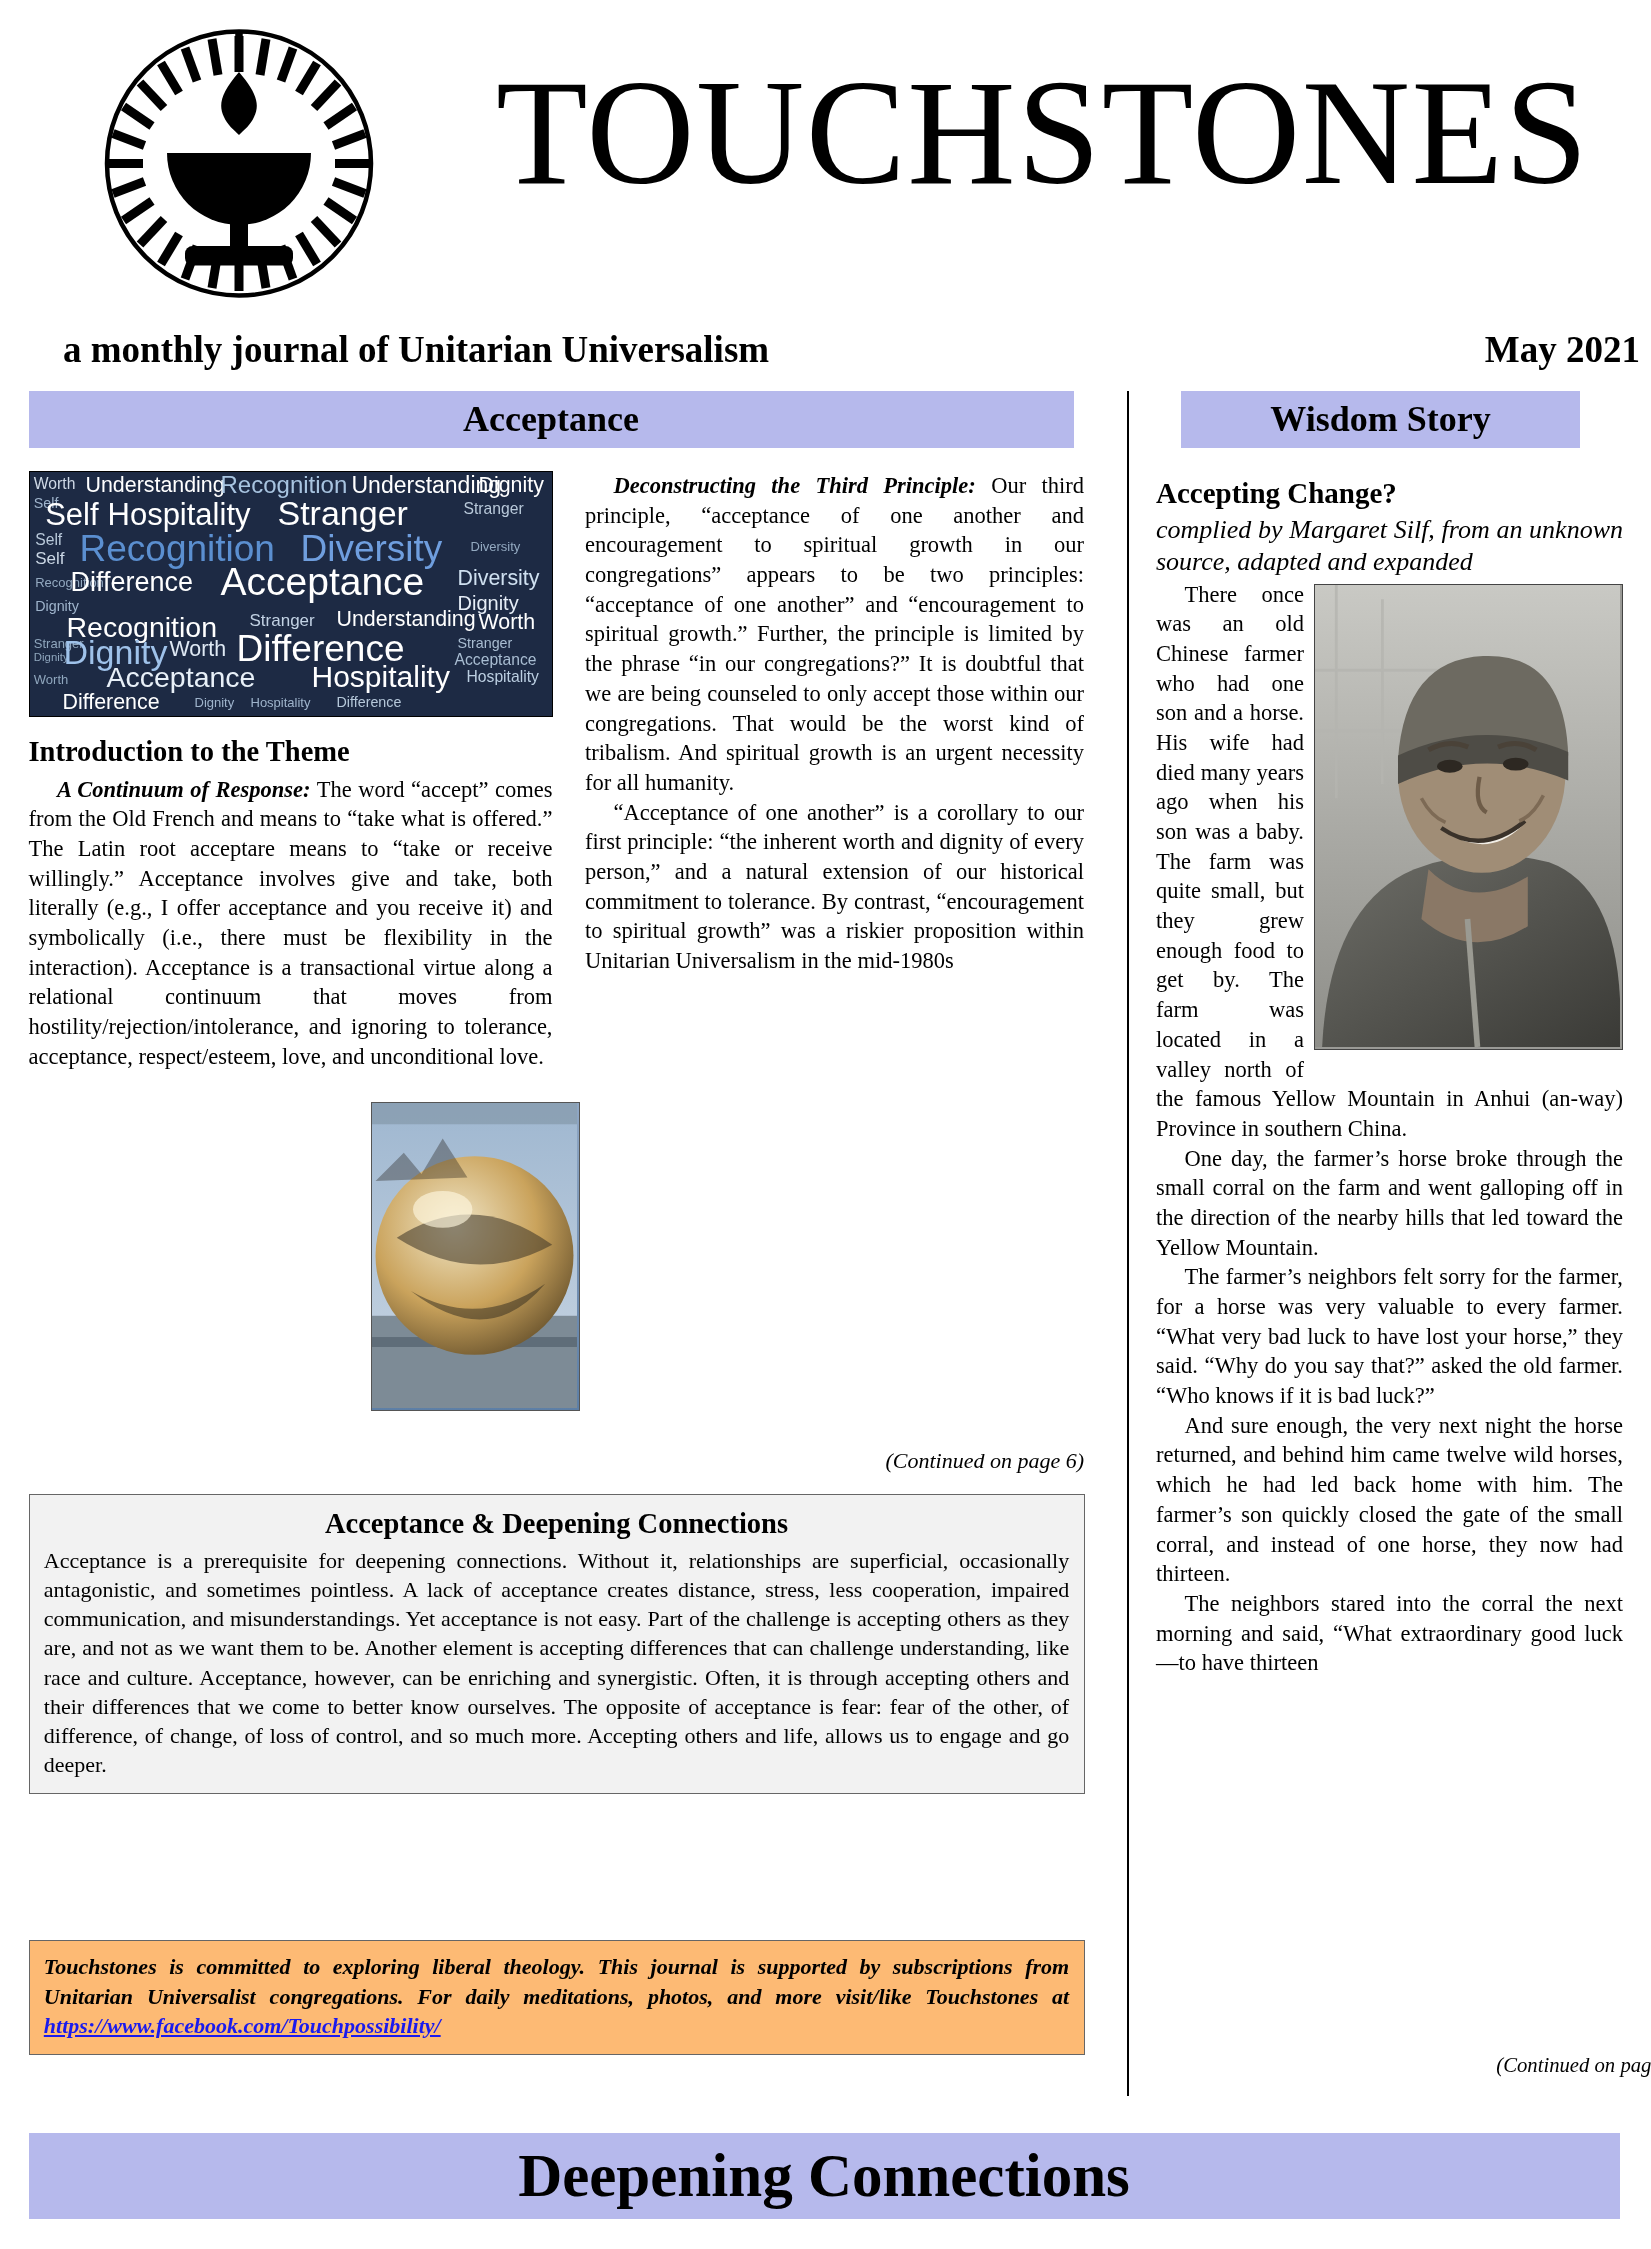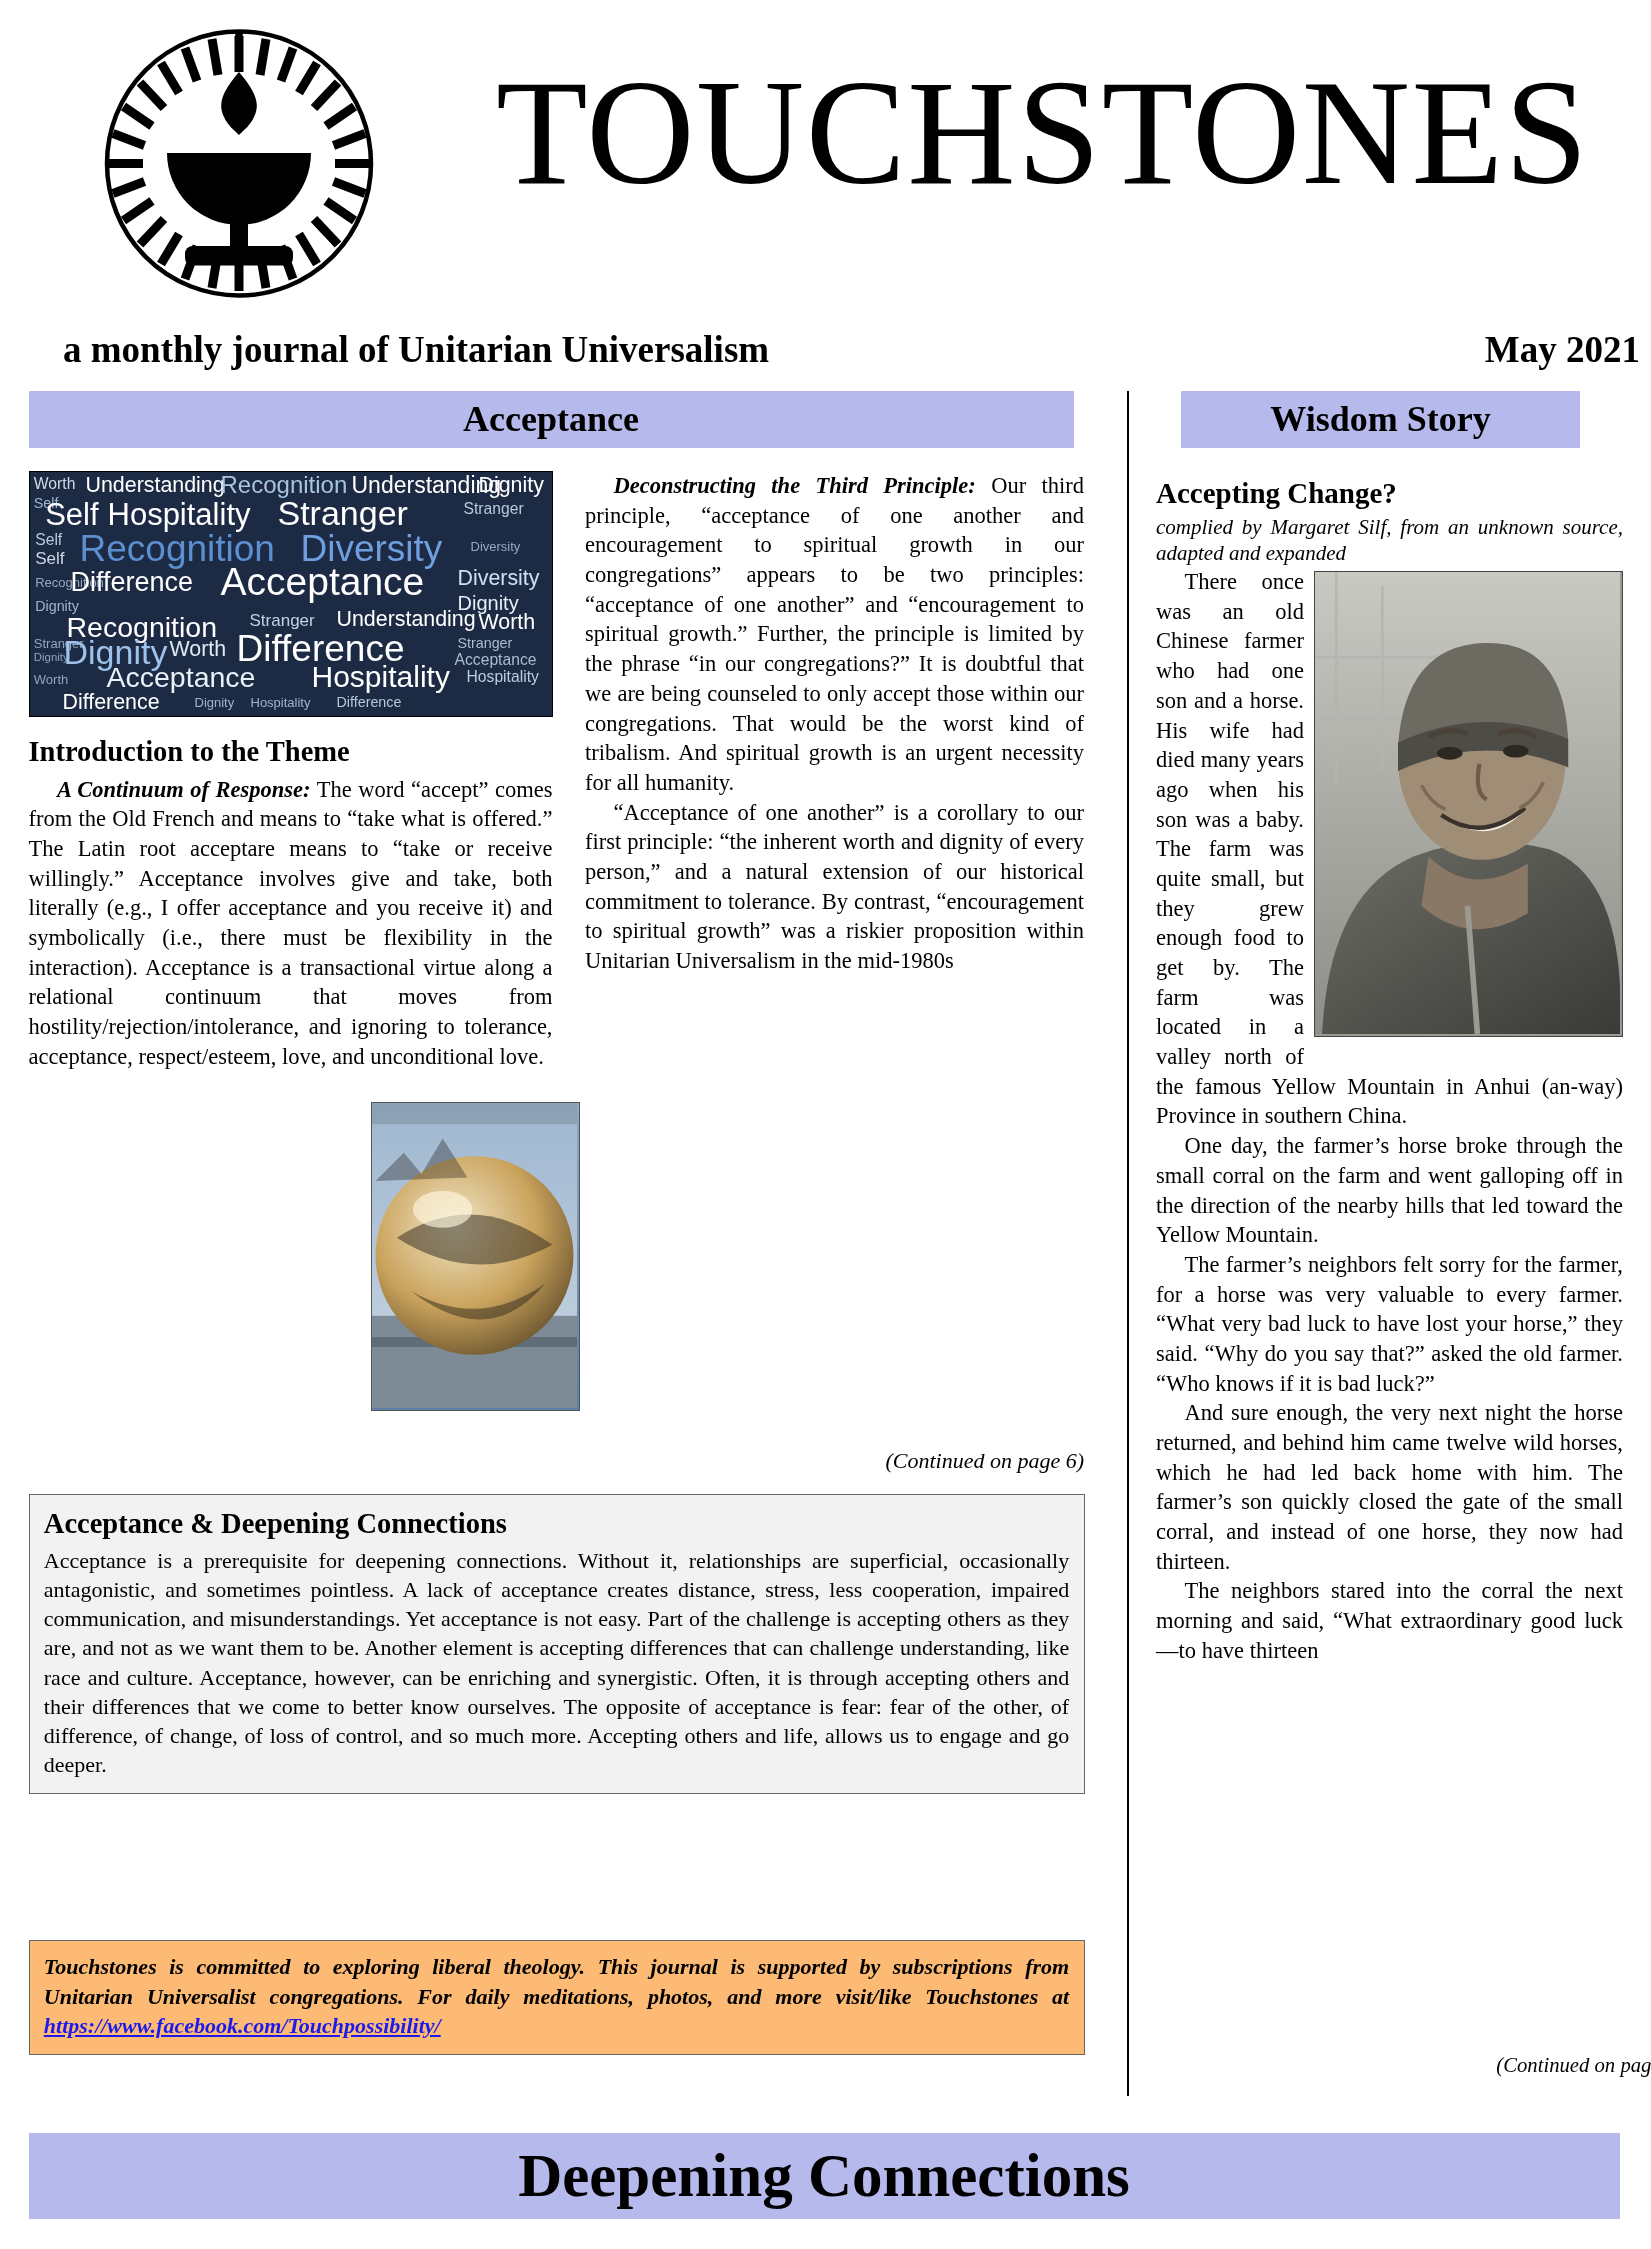--- a/index.html
+++ b/index.html
@@ -192,20 +192,21 @@
     left: 28.5px;
     top: 1494px;
     width: 1056px;
     border: 1.4px solid #666;
     background: #f2f2f2;
     box-sizing: border-box;
     padding: 10px 14.3px 13px 14.3px;
   }
   .boxA h3 {
     margin: 2.9px 0 5.7px 0;
+    text-align: center;
     font-size: 28.5px;
     font-weight: bold;
   }
   .boxA p {
     font-size: 22px;
     line-height: 1.33;
     text-indent: 0;
     text-align: justify;
   }
 
@@ -240,21 +241,21 @@
     top: 474px;
     width: 467px;
   }
   .col3 h2 {
     margin: 0 0 1.4px 0;
     font-size: 29px;
     font-weight: bold;
   }
   .col3 .byline {
     font-style: italic;
-    font-size: 21px;
+    font-size: 26px;
     line-height: 1.24;
     text-indent: 0;
     margin-bottom: 1.4px;
   }
   .farmer-photo {
     float: right;
     width: 307px;
     height: 464px;
     margin: 4.3px 0 5.7px 10px;
     border: 0.7px solid #444;

